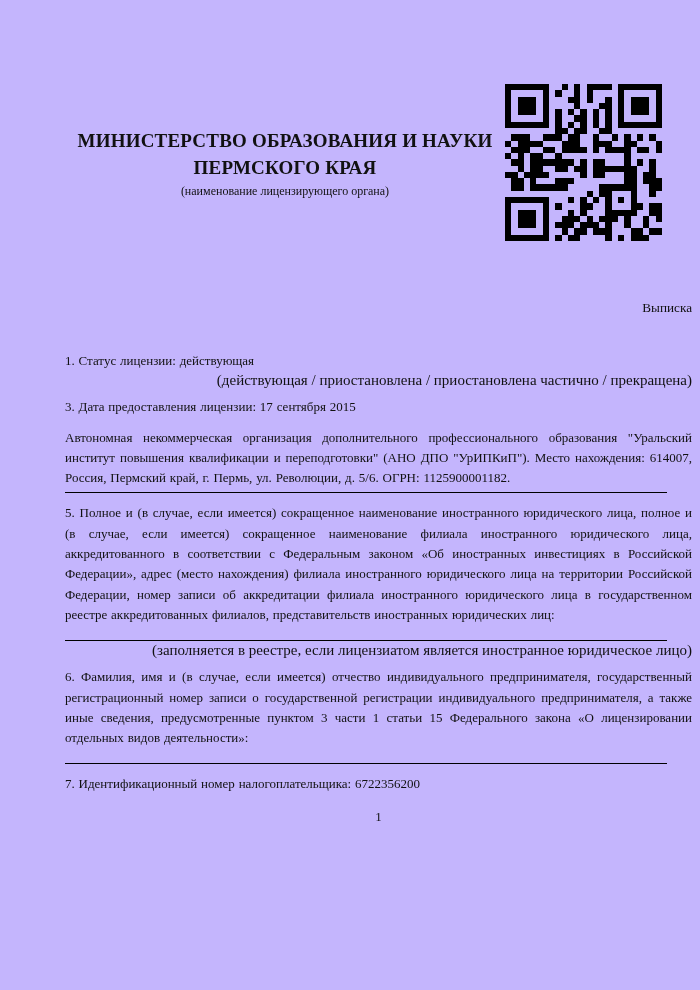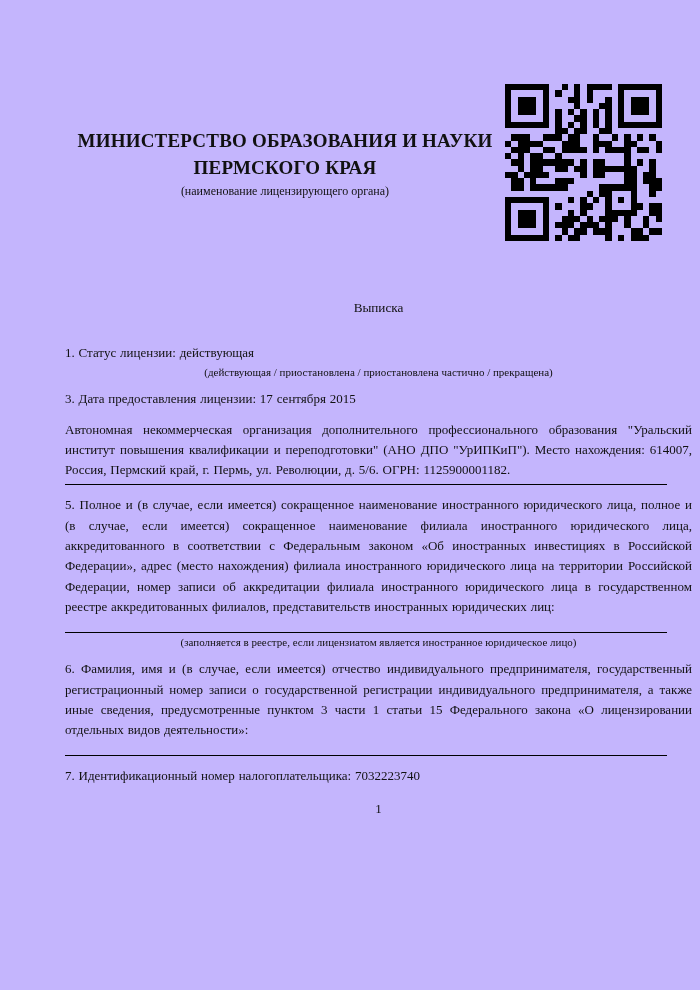--- a/index.html
+++ b/index.html
@@ -37,36 +37,36 @@
     margin-top: 3px;
   }
   .qr {
     position: absolute;
     left: 505px; top: 84px;
     width: 157px; height: 157px;
   }
   .qr svg { display: block; }
   .doc-title {
     margin-top: 100px;
-    text-align: center;
+    text-align: right;
     font-size: 13.2px;
     line-height: 1.35;
   }
-  .items { margin-top: 26px; }
+  .items { margin-top: 34px; }
   .item { margin-bottom: 10px; }
   .item-text {
     font-size: 13px;
     line-height: 20.3px;
     text-align: justify;
     word-spacing: 0.6px;
   }
   .item-caption {
-    font-size: 11px;
+    font-size: 15px;
     line-height: 14px;
-    text-align: center;
+    text-align: right;
     margin-top: 2px;
   }
   .rule {
     border-top: 1.5px solid #000000;
     width: 602px;
     height: 0;
   }
   .rule-attached { margin-top: 4px; }
   .rule-gap { margin-top: 15px; }
   .page-number {
@@ -431,19 +431,19 @@
         <div class="item">
           <p class="item-text">5. Полное и (в случае, если имеется) сокращенное наименование иностранного юридического лица, полное и (в случае, если имеется) сокращенное наименование филиала иностранного юридического лица, аккредитованного в соответствии с Федеральным законом «Об иностранных инвестициях в Российской Федерации», адрес (место нахождения) филиала иностранного юридического лица на территории Российской Федерации, номер записи об аккредитации филиала иностранного юридического лица в государственном реестре аккредитованных филиалов, представительств иностранных юридических лиц:</p>
           <div class="rule rule-gap"></div>
           <div class="item-caption">(заполняется в реестре, если лицензиатом является иностранное юридическое лицо)</div>
         </div>
         <div class="item">
           <p class="item-text">6. Фамилия, имя и (в случае, если имеется) отчество индивидуального предпринимателя, государственный регистрационный номер записи о государственной регистрации индивидуального предпринимателя, а также иные сведения, предусмотренные пунктом 3 части 1 статьи 15 Федерального закона «О лицензировании отдельных видов деятельности»:</p>
           <div class="rule rule-gap"></div>
         </div>
         <div class="item">
-          <p class="item-text">7. Идентификационный номер налогоплательщика: 7032223740</p>
+          <p class="item-text">7. Идентификационный номер налогоплательщика: 6722356200</p>
         </div>
       </div>
 
     <div class="page-number">1</div>
   </div>
 </div>
 
 </body></html>

